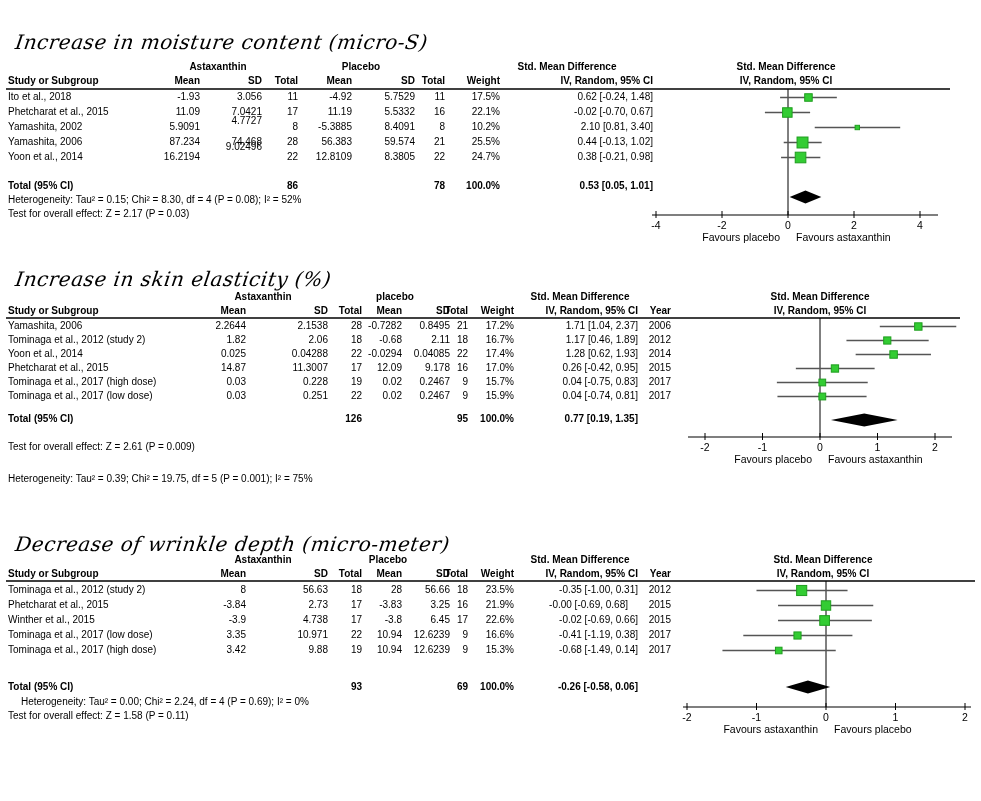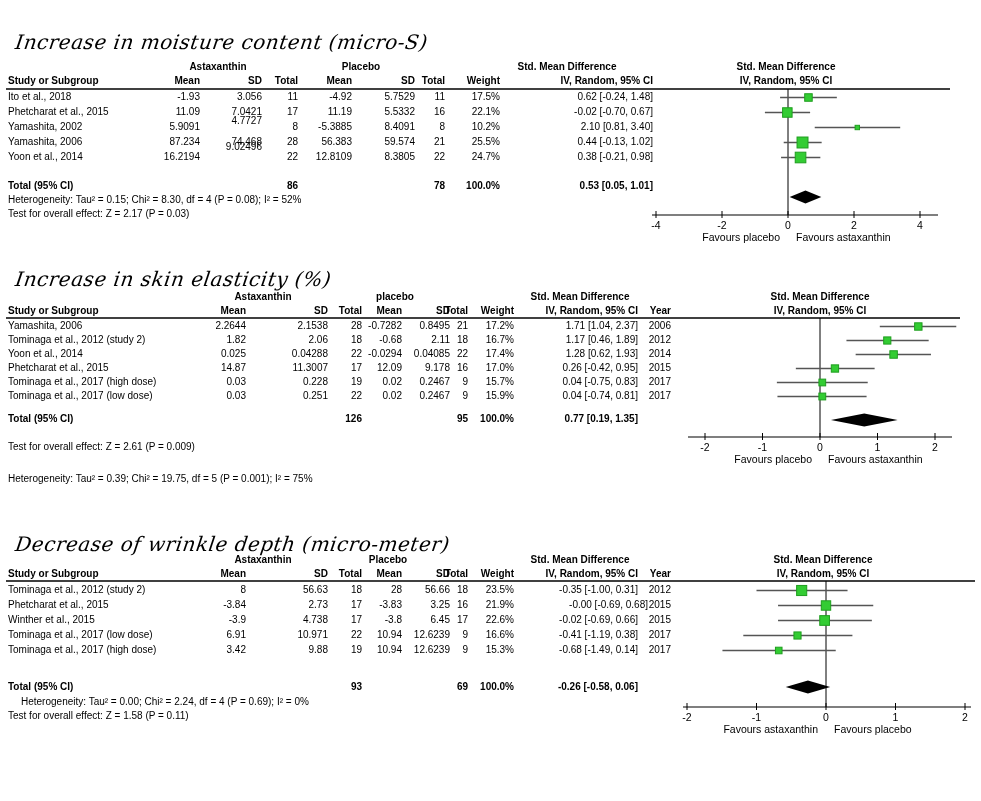--- a/index.html
+++ b/index.html
@@ -280,34 +280,34 @@
       <div class="abs ra" style="top: 584px; right: 343px;">-0.35 [-1.00, 0.31]</div>
       <div class="abs ra" style="top: 584px; right: 310px;">2012</div>
       <div class="abs" style="top: 599px; left: 8px;">Phetcharat et al., 2015</div>
       <div class="abs ra" style="top: 599px; right: 735px;">-3.84</div>
       <div class="abs ra" style="top: 599px; right: 653px;">2.73</div>
       <div class="abs ra" style="top: 599px; right: 619px;">17</div>
       <div class="abs ra" style="top: 599px; right: 579px;">-3.83</div>
       <div class="abs ra" style="top: 599px; right: 531px;">3.25</div>
       <div class="abs ra" style="top: 599px; right: 513px;">16</div>
       <div class="abs ra" style="top: 599px; right: 467px;">21.9%</div>
-      <div class="abs ra" style="top: 599px; right: 333px;">-0.00 [-0.69, 0.68]</div>
+      <div class="abs ra" style="top: 599px; right: 353px;">-0.00 [-0.69, 0.68]</div>
       <div class="abs ra" style="top: 599px; right: 310px;">2015</div>
       <div class="abs" style="top: 614px; left: 8px;">Winther et al., 2015</div>
       <div class="abs ra" style="top: 614px; right: 735px;">-3.9</div>
       <div class="abs ra" style="top: 614px; right: 653px;">4.738</div>
       <div class="abs ra" style="top: 614px; right: 619px;">17</div>
       <div class="abs ra" style="top: 614px; right: 579px;">-3.8</div>
       <div class="abs ra" style="top: 614px; right: 531px;">6.45</div>
       <div class="abs ra" style="top: 614px; right: 513px;">17</div>
       <div class="abs ra" style="top: 614px; right: 467px;">22.6%</div>
       <div class="abs ra" style="top: 614px; right: 343px;">-0.02 [-0.69, 0.66]</div>
       <div class="abs ra" style="top: 614px; right: 310px;">2015</div>
       <div class="abs" style="top: 629px; left: 8px;">Tominaga et al., 2017 (low dose)</div>
-      <div class="abs ra" style="top: 629px; right: 735px;">6.91</div>
+      <div class="abs ra" style="top: 629px; right: 735px;">3.35</div>
       <div class="abs ra" style="top: 629px; right: 653px;">10.971</div>
       <div class="abs ra" style="top: 629px; right: 619px;">22</div>
       <div class="abs ra" style="top: 629px; right: 579px;">10.94</div>
       <div class="abs ra" style="top: 629px; right: 531px;">12.6239</div>
       <div class="abs ra" style="top: 629px; right: 513px;">9</div>
       <div class="abs ra" style="top: 629px; right: 467px;">16.6%</div>
       <div class="abs ra" style="top: 629px; right: 343px;">-0.41 [-1.19, 0.38]</div>
       <div class="abs ra" style="top: 629px; right: 310px;">2017</div>
       <div class="abs" style="top: 644px; left: 8px;">Tominaga et al., 2017 (high dose)</div>
       <div class="abs ra" style="top: 644px; right: 735px;">3.42</div>

